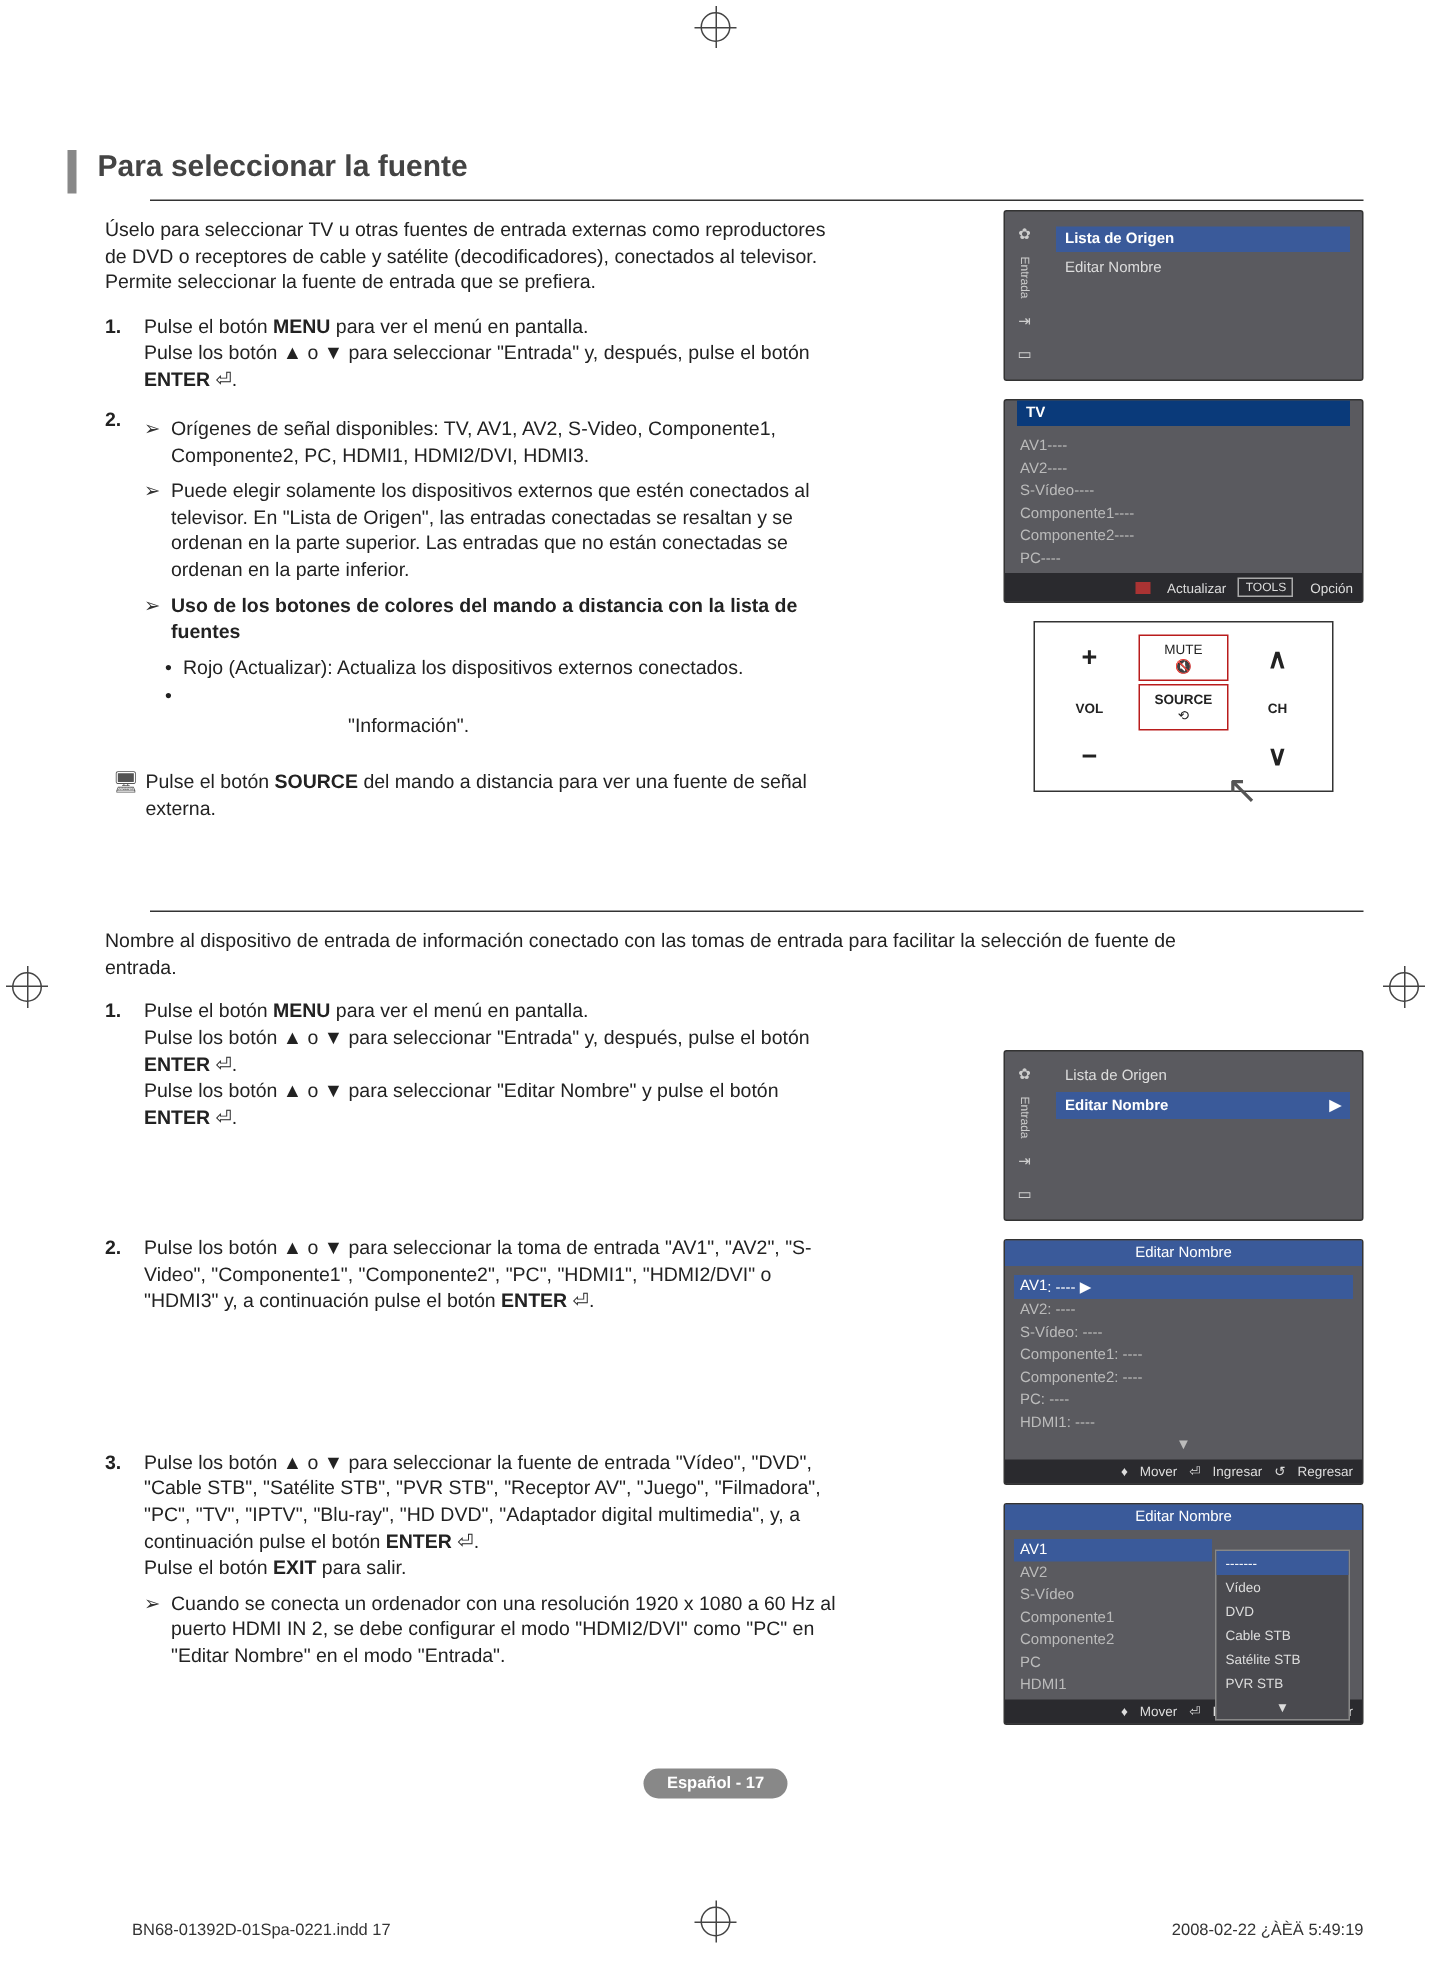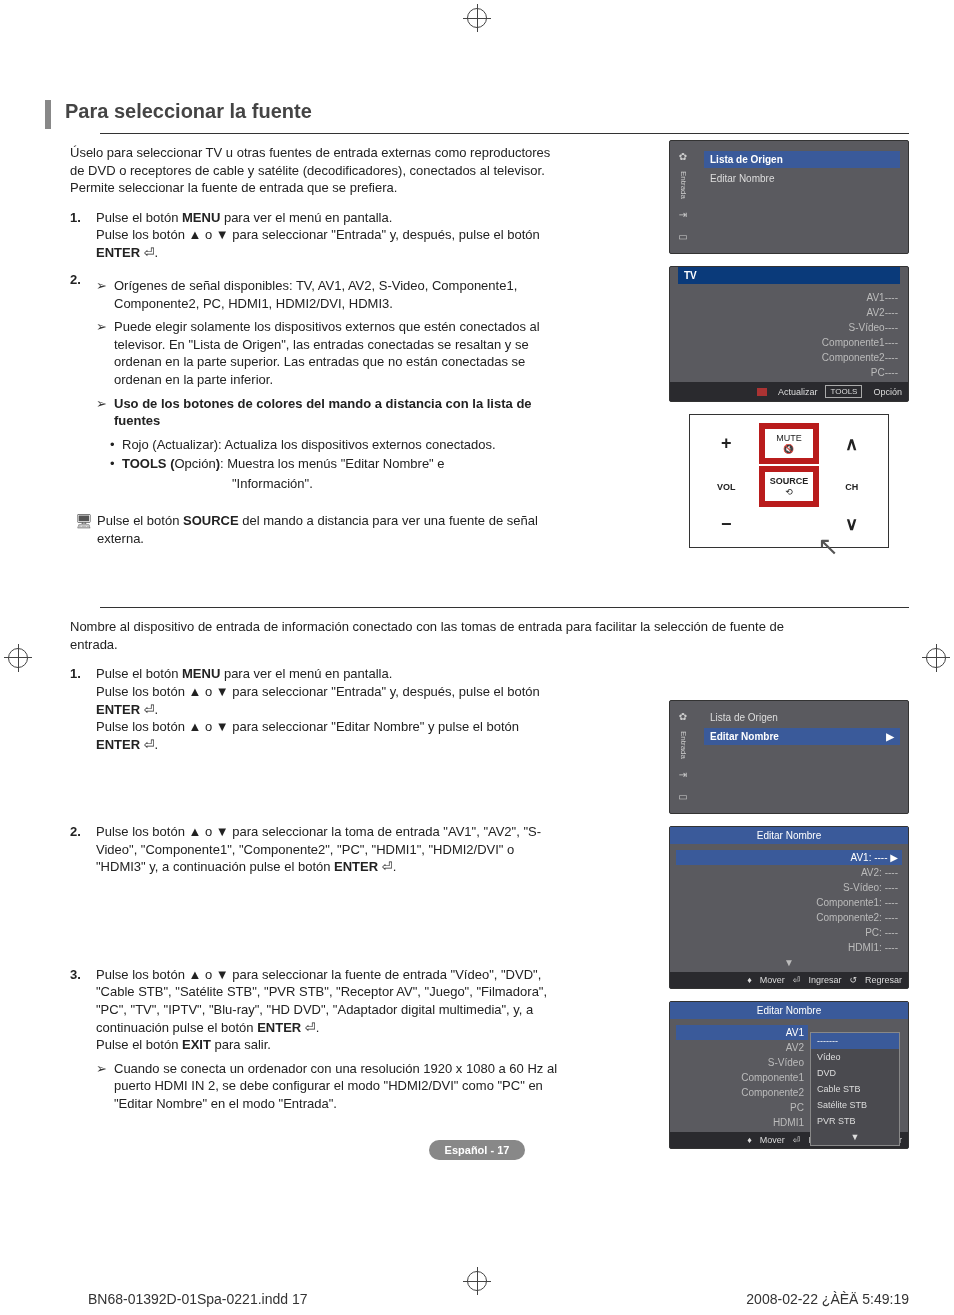--- a/index.html
+++ b/index.html
@@ -36,35 +36,35 @@
   .osd .sidebar{float:left;width:26px;display:flex;flex-direction:column;align-items:center;gap:8px;padding-top:8px;}
   .osd .sidebar .vlabel{writing-mode:vertical-rl;font-size:8px;color:#ccc;}
   .osd .side-icon{width:14px;height:14px;color:#ccc;display:flex;align-items:center;justify-content:center;}
   .osd .content{margin-left:26px;padding:8px 8px 2px 8px;}
   .osd .menurow{padding:3px 6px;display:flex;justify-content:space-between;align-items:center;}
   .osd .hl{background:#3a5a9a;color:#fff;font-weight:bold;margin:2px 0;}
   .osd .hl2{background:#0a3a7a;color:#fff;}
   .osd .title-row{color:#fff;text-align:center;background:#3a5a9a;padding:3px 0;font-size:10px;margin-bottom:4px;}
   .osd .footer{clear:both;background:#2a2a2e;padding:3px 6px;font-size:9px;color:#ddd;display:flex;gap:8px;align-items:center;justify-content:flex-end;}
   .osd .list{padding:2px 6px;}
-  .osd .list .lr{display:flex;justify-content:flex-end;padding:2px 4px;color:#bbb;}
+  .osd .list .lr{display:flex;justify-content:flex-start;padding:2px 4px;color:#bbb;}
   .osd .list .lr.sel{background:#3a5a9a;color:#fff;}
   .osd .dropdown{position:absolute;right:8px;top:30px;width:90px;background:#4a4a4f;border:1px solid #888;}
   .osd .dropdown .dr{padding:3px 6px;color:#ddd;font-size:9px;}
   .osd .dropdown .dr.sel{background:#3a5a9a;color:#fff;}
   .osd.rel{position:relative;}
   .remote{border:1px solid #333;background:#fff;padding:8px 6px;display:grid;grid-template-columns:repeat(3,1fr);gap:2px;font-size:9px;text-align:center;position:relative;}
-  .remote div{border:6px solid #b91c1c;padding:4px 2px;display:flex;flex-direction:column;align-items:center;justify-content:center;gap:1px;}
+  .remote div{border:1px solid #b91c1c;padding:4px 2px;display:flex;flex-direction:column;align-items:center;justify-content:center;gap:1px;}
   .remote .noborder{border:none;}
   .remote .big{font-size:18px;font-weight:bold;}
   .remote-wrap{width:200px;margin-left:20px;}
   .arrowcue{position:absolute;font-size:26px;color:#555;}
-  .page-num { text-align:center; margin-top:22px;}
+  .page-num { text-align:center; margin-top:61px;}
   .pn-badge{display:inline-block;background:#888;color:#fff;padding:4px 16px;border-radius:12px;font-size:11px;font-weight:bold;}
-  .foot{position:absolute;bottom:8px;left:45px;right:45px;display:flex;justify-content:space-between;font-size:14px;color:#333;padding-left:43px;}
+  .foot{position:absolute;bottom:22px;left:45px;right:45px;display:flex;justify-content:space-between;font-size:11px;color:#333;padding-left:43px;}
   .clearfix::after{content:"";display:table;clear:both;}
   .tools-box{border:1px solid #aaa;padding:1px 4px;font-size:8px;display:inline-block;margin-right:3px;}
   .footer .redbox{width:10px;height:8px;background:#a33;display:inline-block;margin-right:3px;}
 </style>
 </head>
 <body>
 
 <div class="reg-mark reg-top"></div>
 <div class="reg-mark reg-left"></div>
 <div class="reg-mark reg-right"></div>
@@ -97,21 +97,20 @@
             <div class="sub-mark">➢</div>
             <div><b>Uso de los botones de colores del mando a distancia con la lista de fuentes</b></div>
           </div>
           <div class="bullets">
             <div class="row">
                 <div class="dot">•</div>
                 <div>Rojo (Actualizar): Actualiza los dispositivos externos conectados.</div>
               </div>
             <div class="row">
                 <div class="dot">•</div>
-                <div><b>TOOLS (</b>Opción<b>)</b>: Muestra los menús "Editar Nombre" e</div>
               </div>
             <div class="row">
                 <div class="dot"></div>
                 <div class="tool-indent">"Información".</div>
               </div>
           </div>
         </div>
       </div>
     </li>
   </ol>

